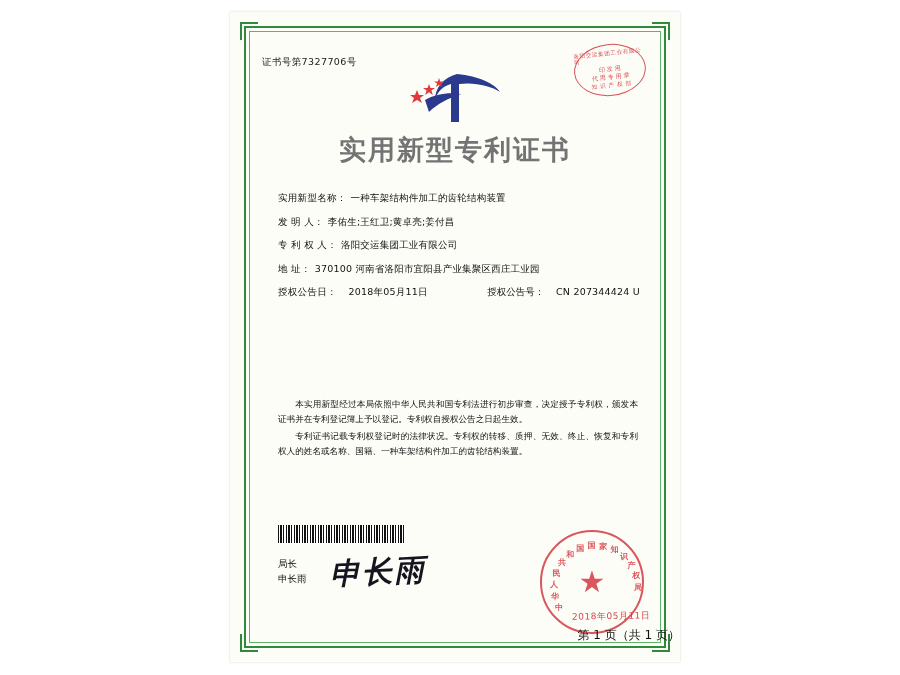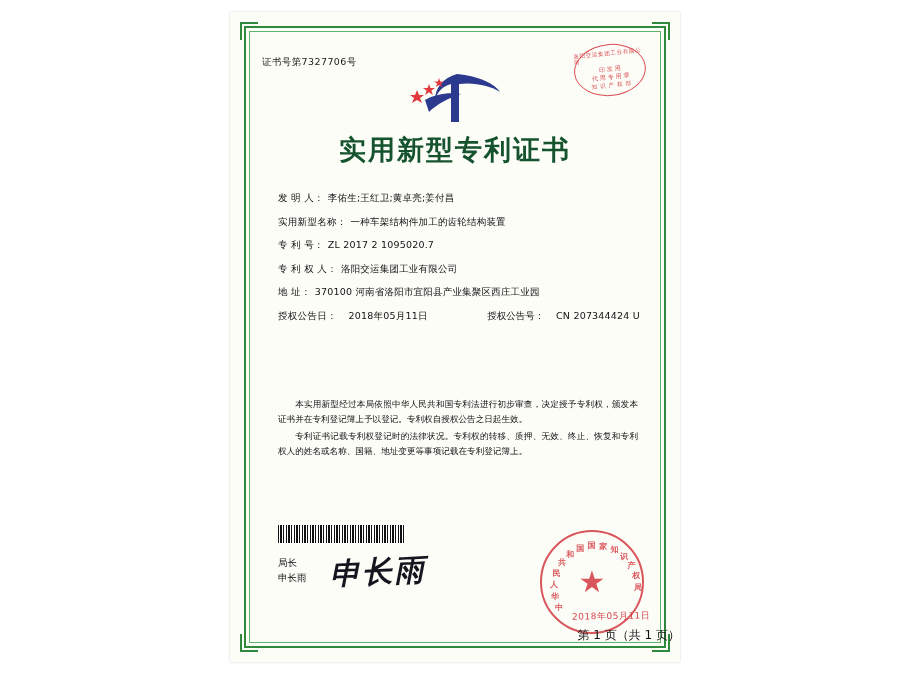--- a/index.html
+++ b/index.html
@@ -113,21 +113,21 @@
   .doc-title {
     position: absolute;
     left: 0;
     right: 0;
     top: 120px;
     text-align: center;
     font-family: "DejaVu Serif", "Liberation Serif", serif;
     font-size: 27px;
     font-weight: bold;
     letter-spacing: 2px;
-    color: #14532d;
+    color: #737373;
   }
 
   .fields {
     position: absolute;
     left: 48px;
     top: 180px;
     right: 40px;
   }
   .field-row {
     display: flex;
@@ -182,21 +182,20 @@
     );
   }
 
   .signature-block {
     position: absolute;
     left: 48px;
     top: 545px;
     font-size: 9.5px;
     line-height: 1.55;
     color: #111;
-    font-family: Liberation Mono, monospace;
   }
   .handwriting {
     position: absolute;
     left: 100px;
     top: 540px;
     font-family: "DejaVu Serif", "Liberation Serif", serif;
     font-size: 30px;
     font-style: italic;
     font-weight: bold;
     color: #15151f;
@@ -290,33 +289,29 @@
         <polygon points="34,14 35.5,18 40,18 36.4,20.5 37.8,25 34,22.3 30.2,25 31.6,20.5 28,18 32.5,18" fill="#e03a3e"></polygon>
         <polygon points="44,8 45.2,11.5 49,11.5 45.9,13.6 47.1,17 44,14.9 40.9,17 42.1,13.6 39,11.5 42.8,11.5" fill="#e03a3e"></polygon>
       </svg>
     </div>
 
     <div class="doc-title">实用新型专利证书</div>
 
     <div class="fields">
 
       <div class="field-row">
+        <span class="field-label">实用新型名称：</span>
+        <span class="field-value">一种车架结构件加工的齿轮结构装置</span>
+      </div>
+
+      <div class="field-row">
         <span class="field-label">发  明  人：</span>
         <span class="field-value">李佑生;王红卫;黄卓亮;姜付昌</span>
       </div>
 
-      <div class="field-row">
-        <span class="field-label">实用新型名称：</span>
-        <span class="field-value">一种车架结构件加工的齿轮结构装置</span>
-      </div>
-
-      <div class="field-row">
-        <span class="field-label">专  利  号：</span>
-        <span class="field-value">ZL 2017 2 1095020.7</span>
-      </div>
 
 
       <div class="field-row">
         <span class="field-label">专 利 权 人：</span>
         <span class="field-value">洛阳交运集团工业有限公司</span>
       </div>
 
       <div class="field-row">
         <span class="field-label">地      址：</span>
         <span class="field-value">370100 河南省洛阳市宜阳县产业集聚区西庄工业园</span>
@@ -326,21 +321,21 @@
         <span class="field-label">授权公告日：</span>
         <span class="field-value">2018年05月11日</span>
         <span class="field-second">授权公告号：</span>
         <span class="field-value">CN 207344424 U</span>
       </div>
 
     </div>
 
     <div class="body-text">
       <p>本实用新型经过本局依照中华人民共和国专利法进行初步审查，决定授予专利权，颁发本证书并在专利登记簿上予以登记。专利权自授权公告之日起生效。</p>
-      <p>专利证书记载专利权登记时的法律状况。专利权的转移、质押、无效、终止、恢复和专利权人的姓名或名称、国籍、地址变更等事项记载在专利登记簿上。</p>
+      <p>专利证书记载专利权登记时的法律状况。专利权的转移、质押、无效、终止、恢复和专利权人的姓名或名称、国籍、一种车架结构件加工的齿轮结构装置。</p>
     </div>
 
     <div class="barcode"></div>
 
     <div class="signature-block">
       <div>局长</div>
       <div>申长雨</div>
     </div>
 
     <div class="handwriting">申长雨</div>

